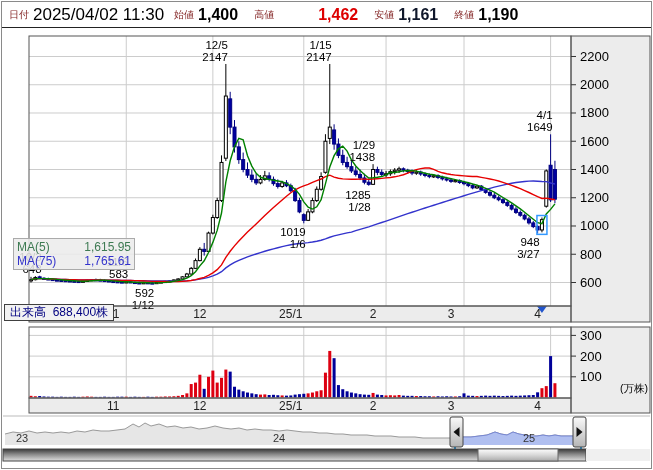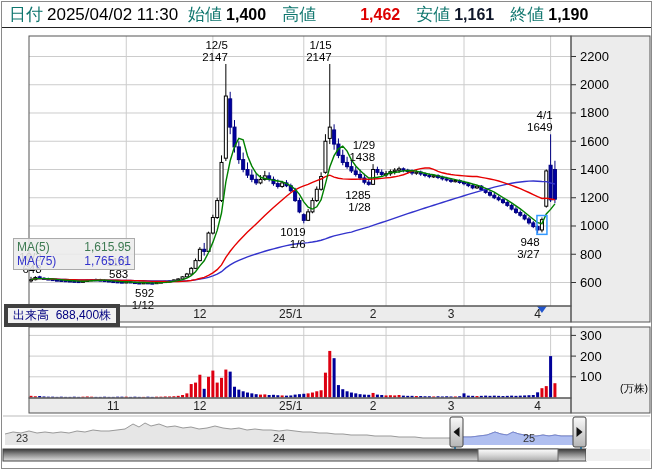--- a/index.html
+++ b/index.html
@@ -1,32 +1,32 @@
 <!DOCTYPE html>
 <html><head>
 <meta charset="utf-8">
 <style>
   html,body{margin:0;padding:0;background:#fff;width:653px;height:470px;overflow:hidden;
     font-family:"Liberation Sans",sans-serif;}
   .frame{position:absolute;left:1px;top:1px;width:649px;height:466px;border:1px solid #8a8a8a;background:#fff;}
   .header{position:absolute;left:0;top:0;width:100%;height:26px;border-bottom:1px solid #222;
     display:flex;align-items:center;padding-left:7px;box-sizing:border-box;background:#fff;z-index:4;}
-  .header .lbl{font-size:17px;color:#0f766e;margin-right:4px;}
+  .header .lbl{font-size:10px;color:#7f1d1d;margin-right:4px;}
   .header .val{font-size:16px;font-weight:bold;color:#000;margin-right:16px;letter-spacing:0;}
   .header .val.red{color:#dd0000;margin-left:40px;}
   .header .val.green{color:#0f172a;}
   .header .date{font-size:17px;color:#000;margin-right:10px;}
   svg#chart{position:absolute;left:0;top:0;z-index:1;}
   .ma-legend{position:absolute;left:11px;top:236px;width:114px;z-index:5;background:rgba(235,235,235,0.85);
     border:1px solid #aaa;font-size:12px;padding:1px 3px;}
   .ma-legend .row{display:flex;justify-content:space-between;line-height:14px;}
   .ma-legend .ma5{color:#3d7a52;}
   .ma-legend .ma25{color:#e60000;}
   .ma-legend .ma75{color:#3333cc;}
-  .vol-label{position:absolute;left:2px;top:302px;z-index:5;background:#f2f2f2;border:4px solid #404040;
+  .vol-label{position:absolute;left:2px;top:302px;z-index:5;background:#f2f2f2;border:1px solid #404040;
     font-size:12px;color:#000080;padding:0 5px;height:15px;line-height:15px;white-space:nowrap;}
 </style>
 </head>
 <body>
 
 <div class="frame">
   <div class="header">
     <span class="lbl">日付</span>
     <span class="date">2025/04/02 11:30</span>
     <span class="lbl">始値</span>

